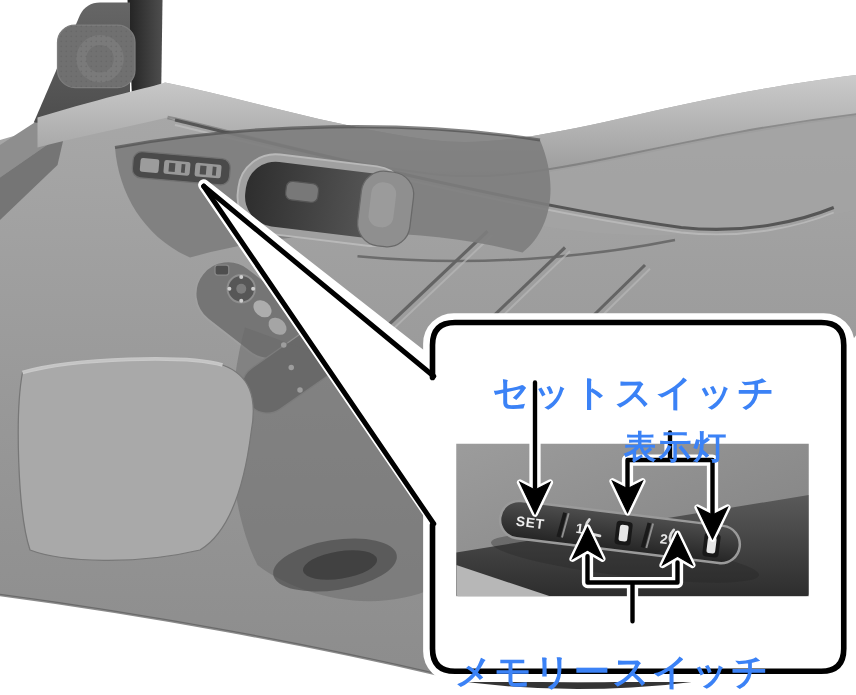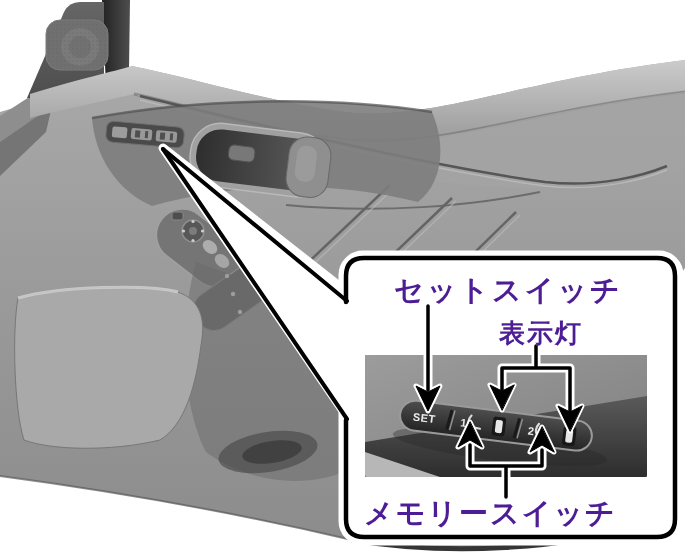--- a/index.html
+++ b/index.html
@@ -3,22 +3,23 @@
 <meta charset="utf-8">
 <style>
   html,body{margin:0;padding:0;background:#fff;}
   #stage{
     position:relative;width:685px;height:556px;background:#ffffff;
     overflow:hidden;outline:1px solid #d6d6d6;
     font-family:"Liberation Sans","DejaVu Sans",sans-serif;
   }
   #stage svg{position:absolute;left:0;top:0;}
   .jp-label{
-    position:absolute;color:#4c1d95;font-weight:600;white-space:nowrap;
+    position:absolute;color:#3b82f6;font-weight:600;white-space:nowrap;
     font-family:"Liberation Sans","DejaVu Sans",sans-serif;
+    margin-top:24px;
   }
   .lbl-set{left:394px;top:271px;font-size:29px;letter-spacing:3px;}
   .lbl-ind{left:499px;top:316px;font-size:26px;letter-spacing:2px;}
   .lbl-mem{left:364px;top:494px;font-size:29px;letter-spacing:2px;}
 </style>
 </head>
 <body>
 
 <div id="stage">
 <svg width="685" height="556" viewBox="0 0 685 556">

